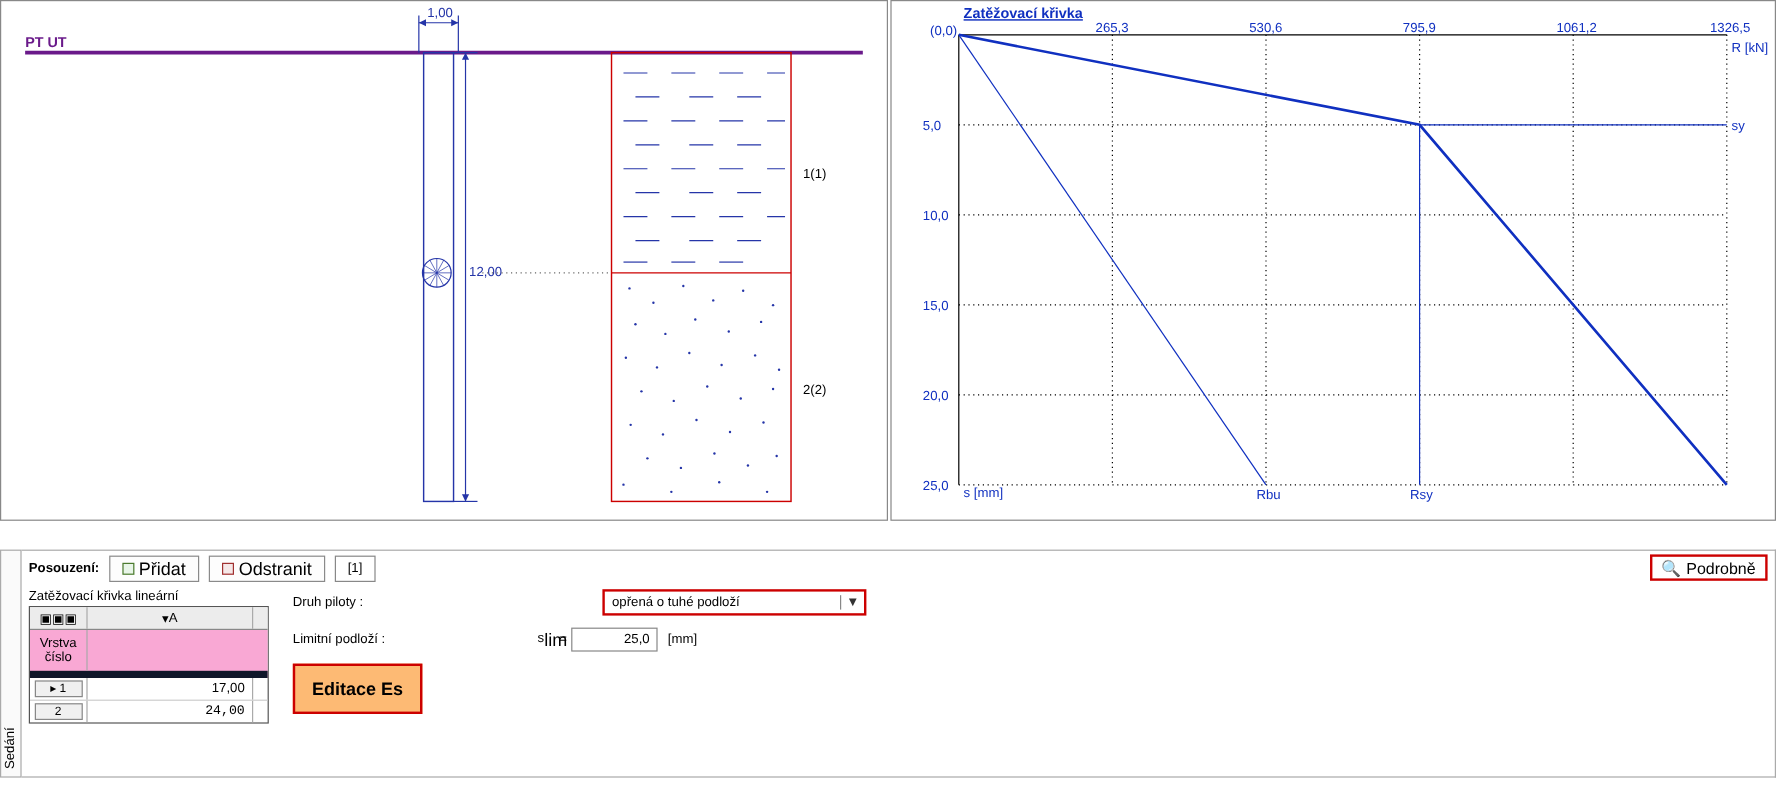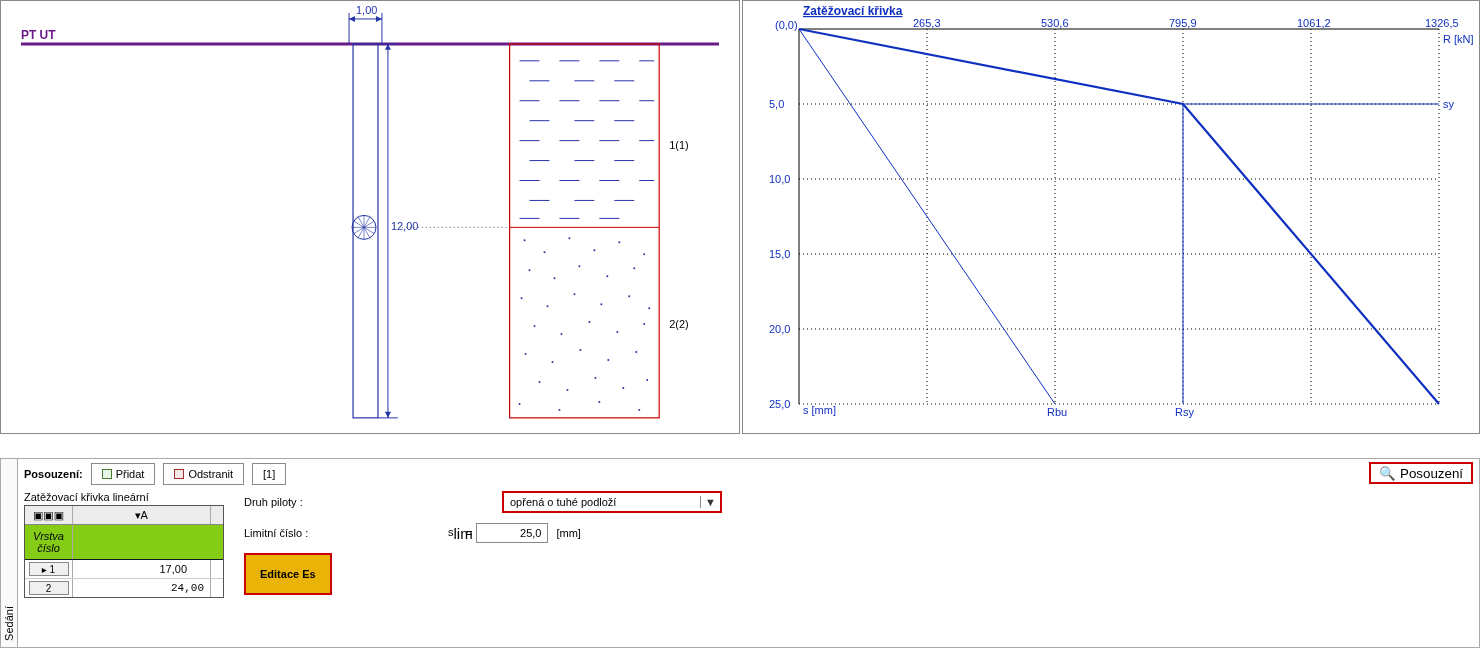--- a/index.html
+++ b/index.html
@@ -14,37 +14,37 @@
 
 
 .bottom { margin-top: 24px; display: flex; height: 190px; position: relative; }
 .side-tab { width: 18px; display: flex; align-items: flex-end; justify-content: center; border: 1px solid #aaa; background: #fafafa; }
 .side-tab span { writing-mode: vertical-rl; transform: rotate(180deg); padding: 6px 0; }
 
 .bottom-body { flex: 1; border: 1px solid #aaa; border-left: none; padding: 4px 6px; position: relative; }
 
 .toolbar-row { display: flex; align-items: center; gap: 8px; margin-bottom: 6px; }
 .lbl-bold { font-weight: bold; }
-.btn { border: 1px solid #8a8a8a; background: #fdfdfd; padding: 2px 10px; height: 22px; display: inline-flex; align-items: center; gap: 4px; cursor: pointer; font-size: 11px; }
-.btn-red { border: 2px solid #c00; padding: 19px 14px; background: #eab308; font-weight: bold; }
+.btn { border: 1px solid #8a8a8a; background: #fdfdfd; padding: 2px 10px; height: 22px; display: inline-flex; align-items: center; gap: 4px; cursor: pointer; font-size: 15px; }
+.btn-red { border: 2px solid #c00; padding: 19px 14px; background: #fdba74; font-weight: bold; }
 .square { width: 10px; height: 10px; border: 1px solid #4b7a2e; background:#e8f5e8; display:inline-block; }
 .square-red { border: 1px solid #a03030; background:#f5e8e8; }
 
 .pagebox { border:1px solid #888; background:#fff; padding:2px 10px; height:22px; display:inline-flex; align-items:center;}
 
 .btn-detail { position:absolute; top: 3px; right: 6px; border: 2px solid #c00; background:#fff; padding:2px 8px; height:22px; display:inline-flex; align-items:center; gap:4px; cursor:pointer;}
 
 .content-row { display: flex; gap: 20px; }
 
 .grid-wrap { width: 200px; }
 .grid-title { margin-bottom: 2px; }
 .mini-table { border: 1px solid #555; background:#fff; }
 .mt-head { display:flex; background:#ececec; border-bottom:1px solid #888; }
 .mt-head .c { border-right:1px solid #aaa; text-align:center; height:18px; display:flex; align-items:center; justify-content:center;}
-.mt-sub { display:flex; background:#84cc16; border-bottom:1px solid #0f172a;font-style:italic; }
+.mt-sub { display:flex; background:#f9a8d4; border-bottom:6px solid #0f172a; }
 .mt-sub .c, .mt-row .c { border-right:1px solid #aaa; display:flex; align-items:center; justify-content:center; height:18px; }
 .mt-row { display:flex; }
 .mt-row + .mt-row { border-top:1px solid #ccc; }
 .c1 { width:48px; } .c2 { width:138px; }
 .rowbtn { width:40px; border:1px solid #888; margin:1px 2px; height:14px; background:#f0f0f0; display:flex; align-items:center; justify-content:center; font-size:10px;}
 
 .form-col { padding-top: 0px; }
 .form-line { display:flex; align-items:center; gap:4px; margin-bottom:10px; }
 .form-label { width: 200px; }
 .select-like { border:2px solid #c00; width:220px; height:22px; display:flex; align-items:center; justify-content:space-between; padding: 0 4px 0 6px; background:#fff; font-size:11px;}
@@ -241,21 +241,21 @@
       </button>
       <button class="btn">
         <span class="square square-red"></span>
         <span>Odstranit</span>
       </button>
       <span class="pagebox">[1]</span>
     </div>
 
     <button class="btn-detail">
       <span>🔍</span>
-      <span>Posouzení</span>
+      <span>Podrobně</span>
     </button>
 
     <div class="content-row">
 
       <div class="grid-wrap">
         <div class="grid-title">Zatěžovací křivka lineární</div>
         <div class="mini-table">
           <div class="mt-head">
             <div class="c c1" style="gap:1px;">▣▣▣</div>
             <div class="c c2">▾ <span>A</span></div>
@@ -264,21 +264,21 @@
             <div class="c c1" style="flex-direction:column;height:34px;">
               <span>Vrstva</span>
               <span>číslo</span>
             </div>
           </div>
           <div id="grid-rows">
               <div class="mt-row">
                 <div class="c c1">
                   <div class="rowbtn">▸ 1</div>
                 </div>
-                <div class="c c2" style="justify-content: flex-end; padding-right: 23px;">17,00</div>
+                <div class="c c2" style="justify-content: flex-end; padding-right: 6px;">17,00</div>
               </div>
               <div class="mt-row">
                 <div class="c c1">
                   <div class="rowbtn">2</div>
                 </div>
                 <div class="c c2" style="justify-content: flex-end; padding-right: 6px; font-family: Liberation Mono, monospace;">24,00</div>
               </div>
             </div>
         </div>
       </div>
@@ -286,21 +286,21 @@
       <div class="form-col">
         <div class="form-line">
           <span class="form-label">Druh piloty :</span>
           <span style="width:50px;"></span>
           <div class="select-like">
             <span>opřená o tuhé podloží</span>
             <span class="select-arrow">▼</span>
           </div>
         </div>
         <div class="form-line">
-          <span class="form-label">Limitní číslo :</span>
+          <span class="form-label">Limitní podloží :</span>
           <span style="width:14px; text-align:right;">s<span class="sub">lim</span></span>
           <span>=</span>
           <span class="numbox">25,0</span>
           <span class="unit">[mm]</span>
         </div>
         <div class="form-line">
           <button class="btn btn-red">
             <span>Editace Es</span>
           </button>
         </div>

